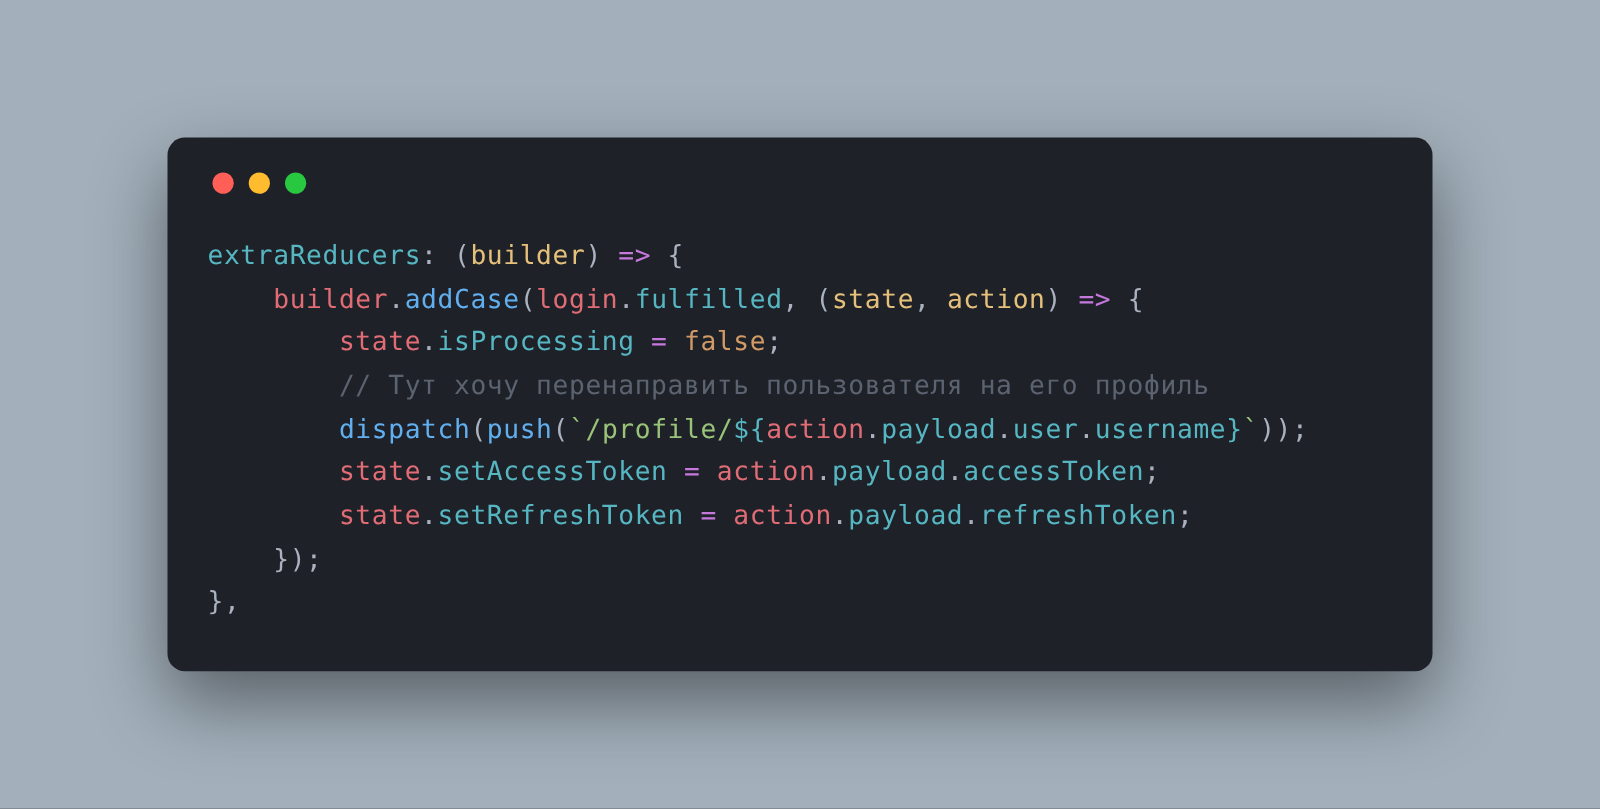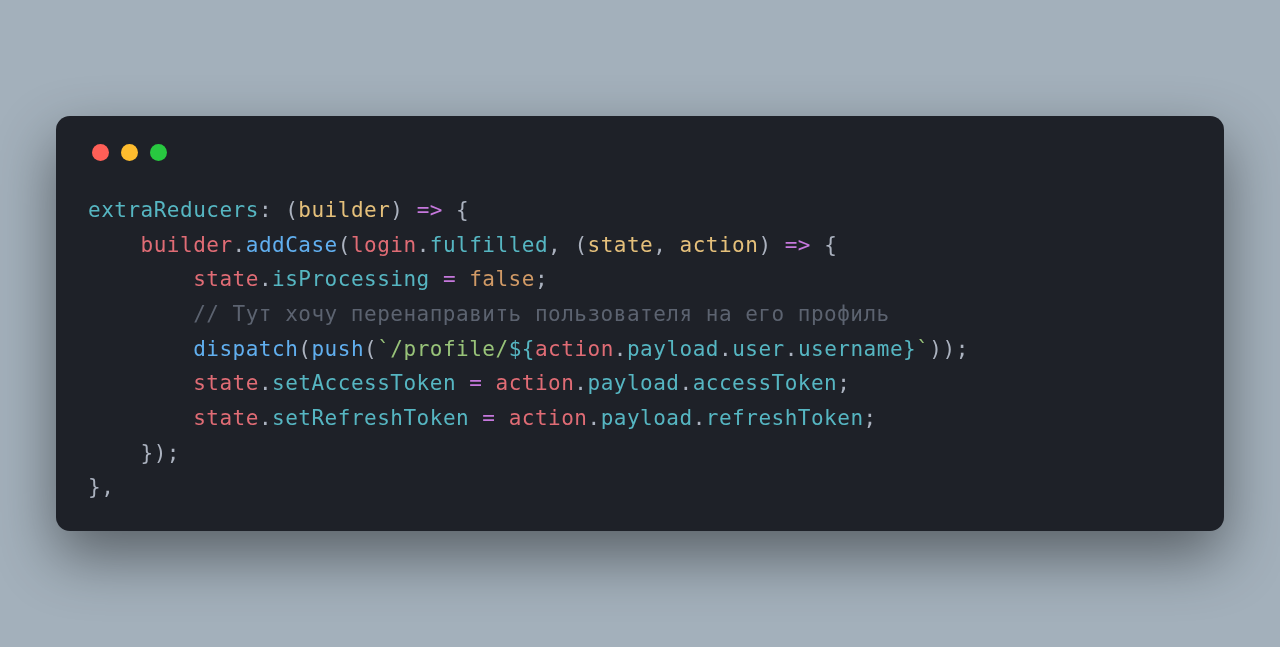--- a/index.html
+++ b/index.html
@@ -14,22 +14,22 @@
       height: 647px;
       display: flex;
       align-items: center;
       justify-content: center;
       font-family: 'Menlo', 'Monaco', 'Consolas', monospace;
     }
     
     .editor-window {
       background: #1e2128;
       border-radius: 14px;
-      width: 1168px;
-      padding: 28px 32px 26px 32px;
+      width: 1012px;
+      padding: 28px 32px 38px 32px;
       box-shadow: 0 25px 60px rgba(0, 0, 0, 0.45);
     }
     
     .window-controls {
       display: flex;
       gap: 12px;
       margin-bottom: 32px;
       padding-left: 4px;
     }
     

